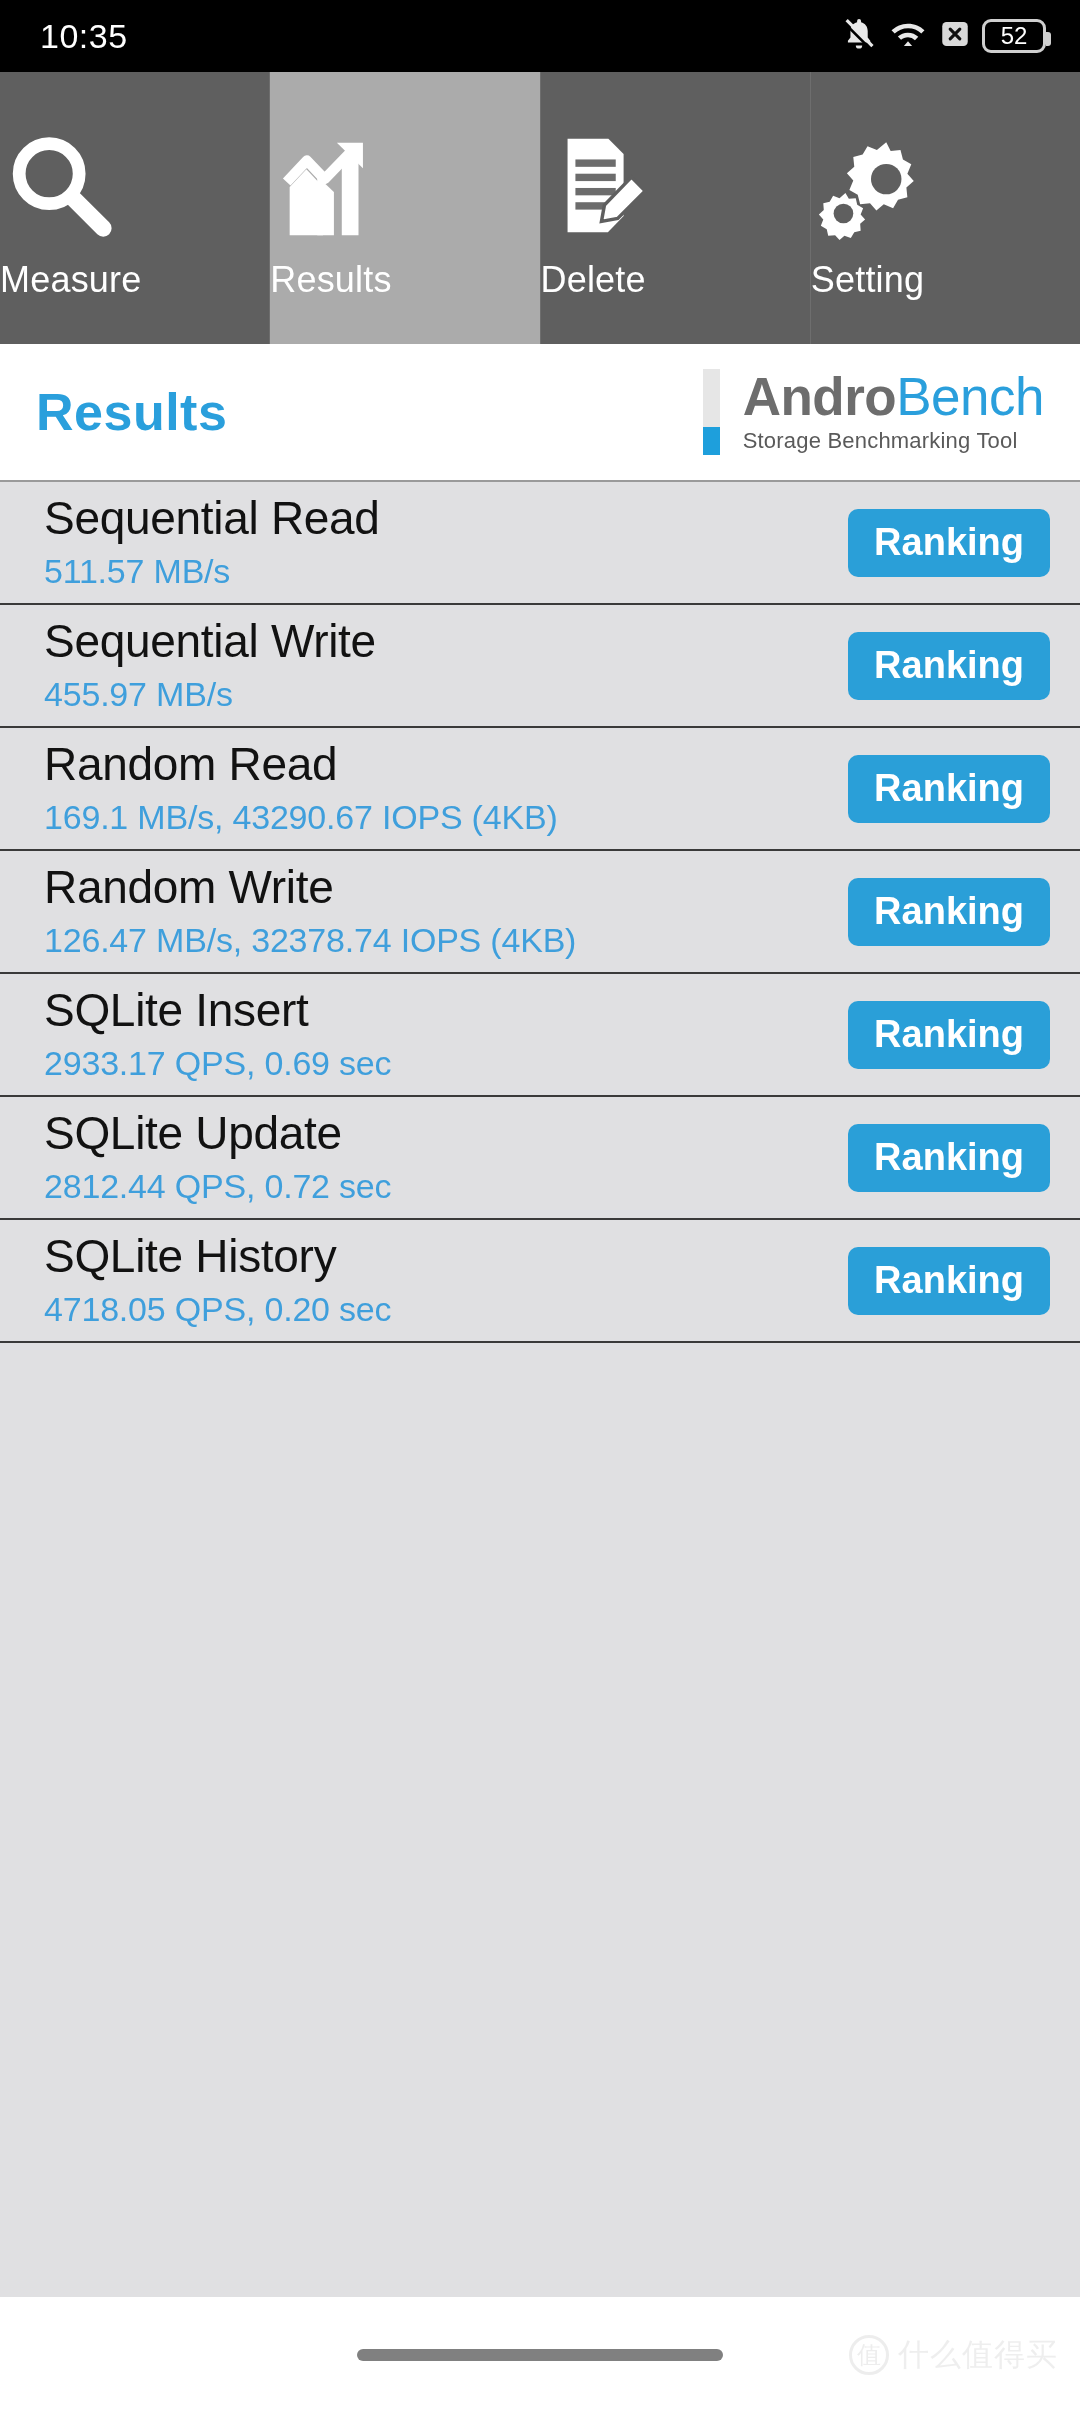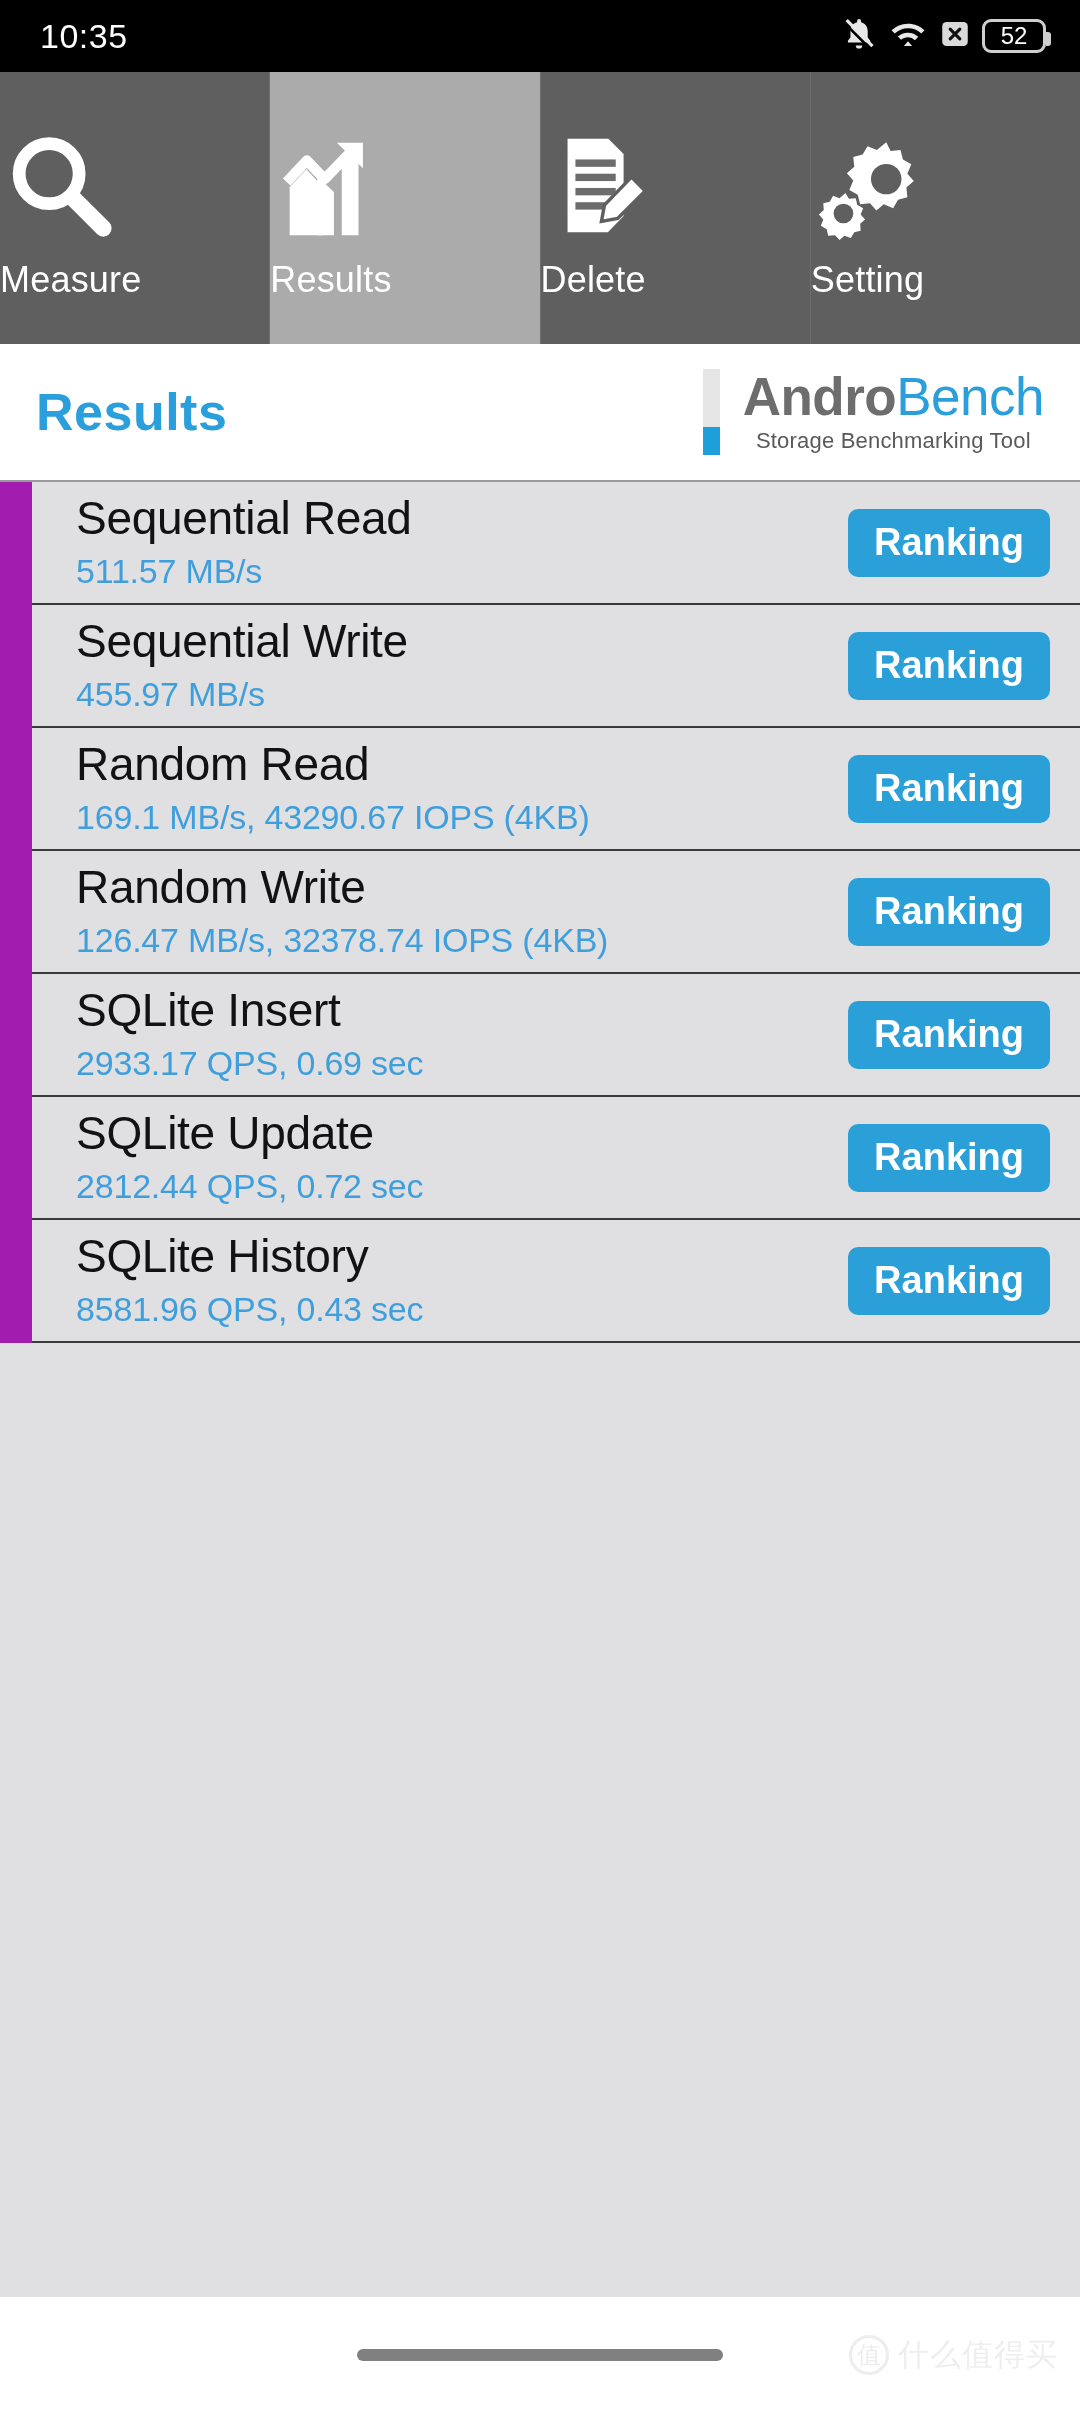--- a/index.html
+++ b/index.html
@@ -50,24 +50,24 @@
   }
   .page-title { color:#2a9fdc; font-size:52px; font-weight:bold; letter-spacing:0.5px; }
   .logo { display:flex; align-items:center;gap:11px; }
   .logo-bar { width:17px; height:86px; display:flex; flex-direction:column; margin-right:12px; }
   .logo-bar .top { flex:2.1; background:#e6e6e6; }
   .logo-bar .bot { flex:1; background:#1e9fdc; }
   .logo-text { display:flex; flex-direction:column; }
   .logo-word { font-size:53px; line-height:1.0; letter-spacing:-0.5px; }
   .logo-word .andro { color:#6d6d6d; font-weight:bold; }
   .logo-word .bench { color:#2a9fdc; font-weight:400; }
-  .logo-sub { font-size:22px; color:#5a5a5a; text-align:center; margin-top:5px; letter-spacing:0.2px; }
-
-  
-  .list { background:#e0e0e2;margin-left:32px; }
+  .logo-sub { font-size:22px; color:#5a5a5a; text-align:left; margin-top:5px; letter-spacing:0.2px; }
+
+  
+  .list { background:#e0e0e2; }
   .row {
     height:123px; border-bottom:2px solid #3a3a3a;
     display:flex; align-items:center; justify-content:space-between;
     padding:0 30px 0 44px;
   }
   .row-texts { display:flex; flex-direction:column; justify-content:center; }
   .row-title { font-size:46px; color:#121212; line-height:1.08; letter-spacing:-0.3px; }
   .row-value { font-size:34px; color:#3f9fdc; margin-top:9px; letter-spacing:-0.2px; }
   .rank-btn {
     background:#2a9fd8; color:#fff; font-size:38px; font-weight:bold;
@@ -247,21 +247,21 @@
         <div class="row-texts">
           <div class="row-title">SQLite Update</div>
           <div class="row-value">2812.44 QPS, 0.72 sec</div>
         </div>
         <button class="rank-btn">Ranking</button>
       </div>
 
       <div class="row">
         <div class="row-texts">
           <div class="row-title">SQLite History</div>
-          <div class="row-value">8581.96 QPS, 0.43 sec</div>
+          <div class="row-value">4718.05 QPS, 0.20 sec</div>
         </div>
         <button class="rank-btn">Ranking</button>
       </div>
     </div>
 
     <div class="filler"></div>
 
   </div>
 
   <div class="navbar">

